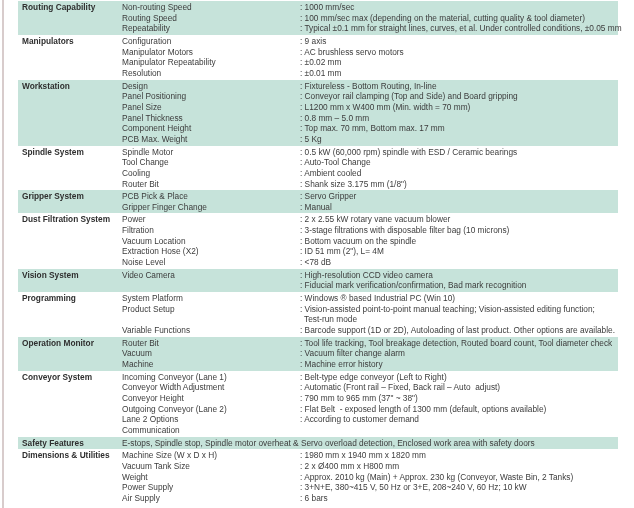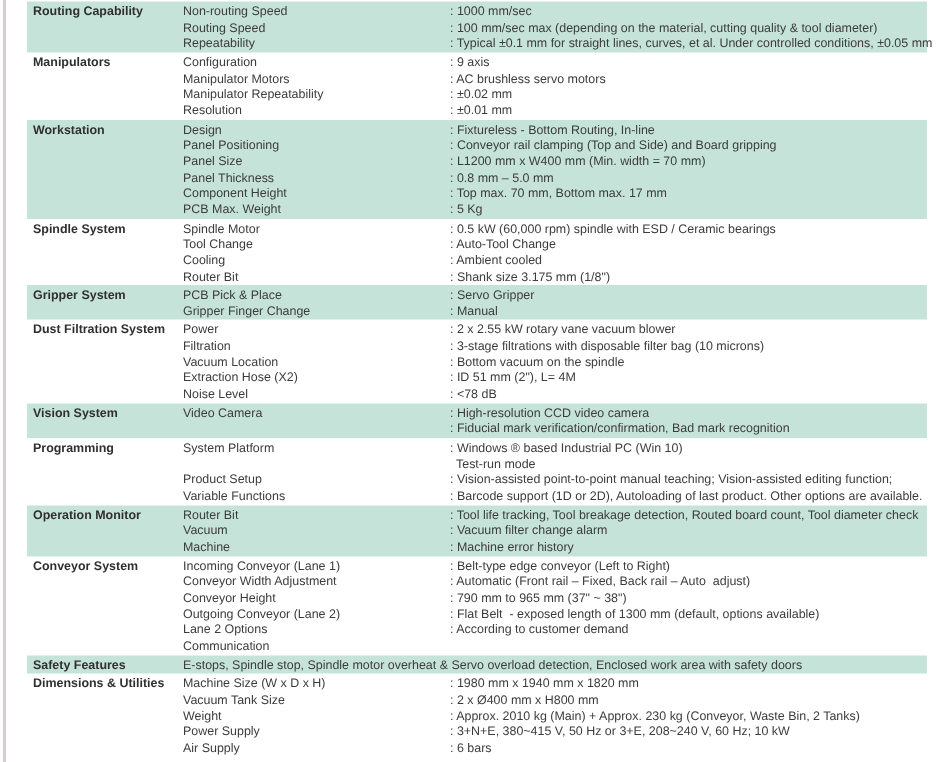--- a/index.html
+++ b/index.html
@@ -213,26 +213,26 @@
         </div>
       </div>
       <div class="section">
         <div class="cat">Programming</div>
         <div class="rows">
           <div class="row">
             <div class="param">System Platform</div>
             <div class="val">: Windows ® based Industrial PC (Win 10)</div>
           </div>
           <div class="row">
+            <div class="param">Product Setup</div>
+            <div class="val">: Vision-assisted point-to-point manual teaching; Vision-assisted editing function;</div>
+          </div>
+          <div class="row">
             <div class="param"></div>
             <div class="val indent">Test-run mode</div>
-          </div>
-          <div class="row">
-            <div class="param">Product Setup</div>
-            <div class="val">: Vision-assisted point-to-point manual teaching; Vision-assisted editing function;</div>
           </div>
           <div class="row">
             <div class="param">Variable Functions</div>
             <div class="val">: Barcode support (1D or 2D), Autoloading of last product. Other options are available.</div>
           </div>
         </div>
       </div>
       <div class="section hl">
         <div class="cat">Operation Monitor</div>
         <div class="rows">

